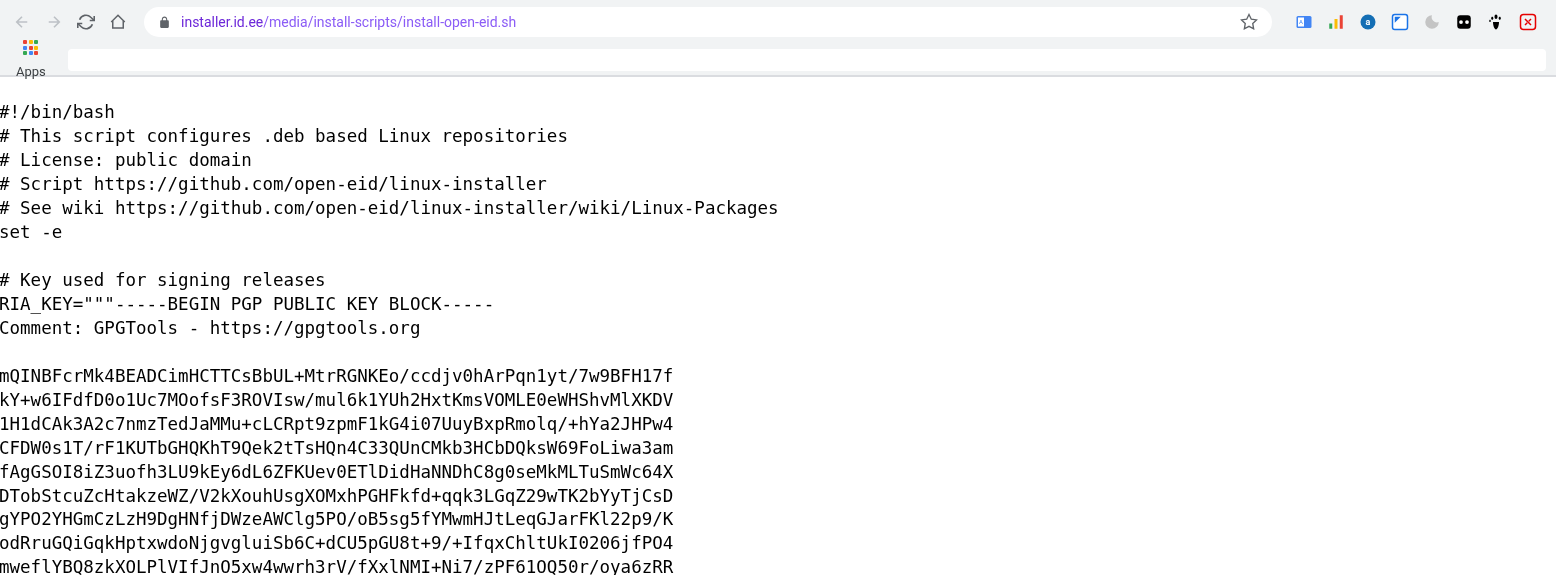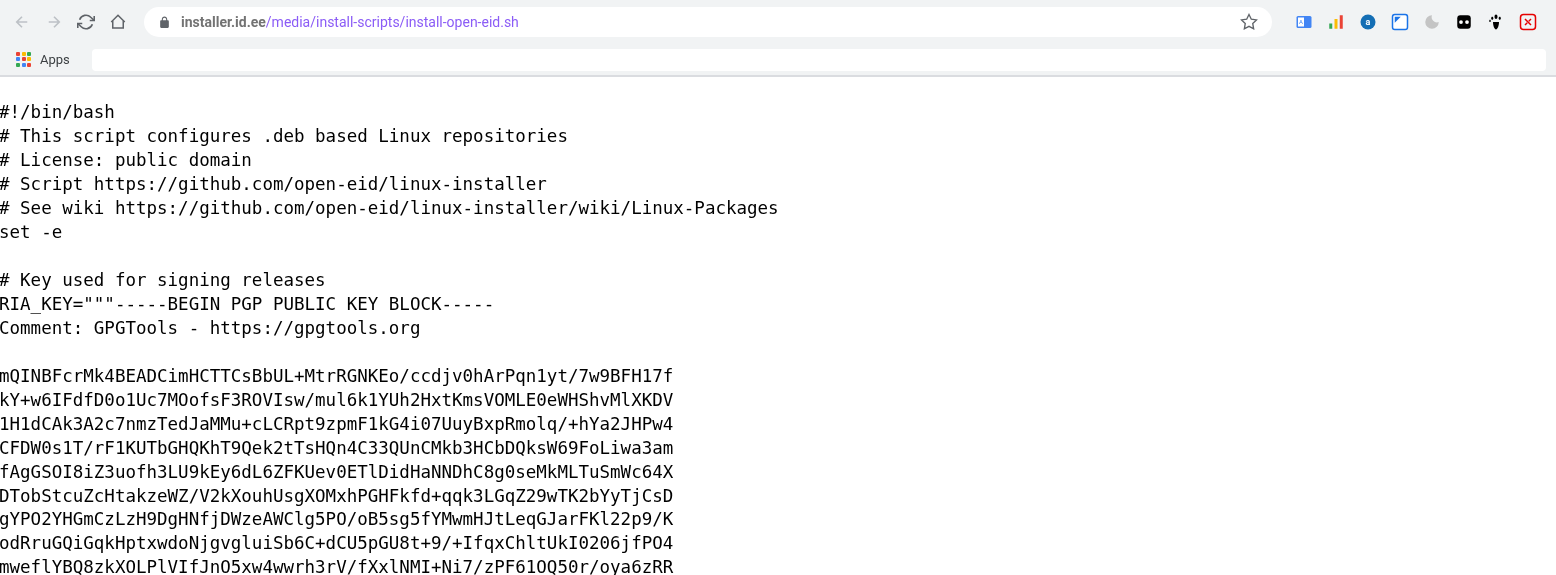--- a/index.html
+++ b/index.html
@@ -43,21 +43,21 @@
       gap: 10px;
     }
     .lock-icon { color: #5f6368; display: flex; align-items: center; }
     .url-text {
       flex: 1;
       font-size: 14px;
       color: #202124;
       white-space: nowrap;
       overflow: hidden;
     }
-    .url-host { color: #737373; font-weight: bold; }
+    .url-host { color: #6d28d9; }
     .url-path { color: #8b5cf6; }
     .star-icon { color: #5f6368; display: flex; align-items: center; }
     .ext-icons {
       display: flex;
       align-items: center;
       gap: 12px;
       padding: 0 10px;
     }
     .ext-icon {
       width: 20px;
@@ -76,20 +76,21 @@
       border-bottom: 1px solid #dadce0;
     }
     .apps-btn {
       display: flex;
       align-items: center;
       gap: 8px;
       font-size: 13px;
       color: #3c4043;
       padding: 3px 6px;
       border-radius: 4px;
+      flex-direction: column;
     }
     .apps-grid {
       width: 16px;
       height: 16px;
       display: grid;
       grid-template-columns: repeat(3, 1fr);
       grid-template-rows: repeat(3, 1fr);
       gap: 1px;
     }
     .apps-grid span { width: 4px; height: 4px; border-radius: 1px; }

